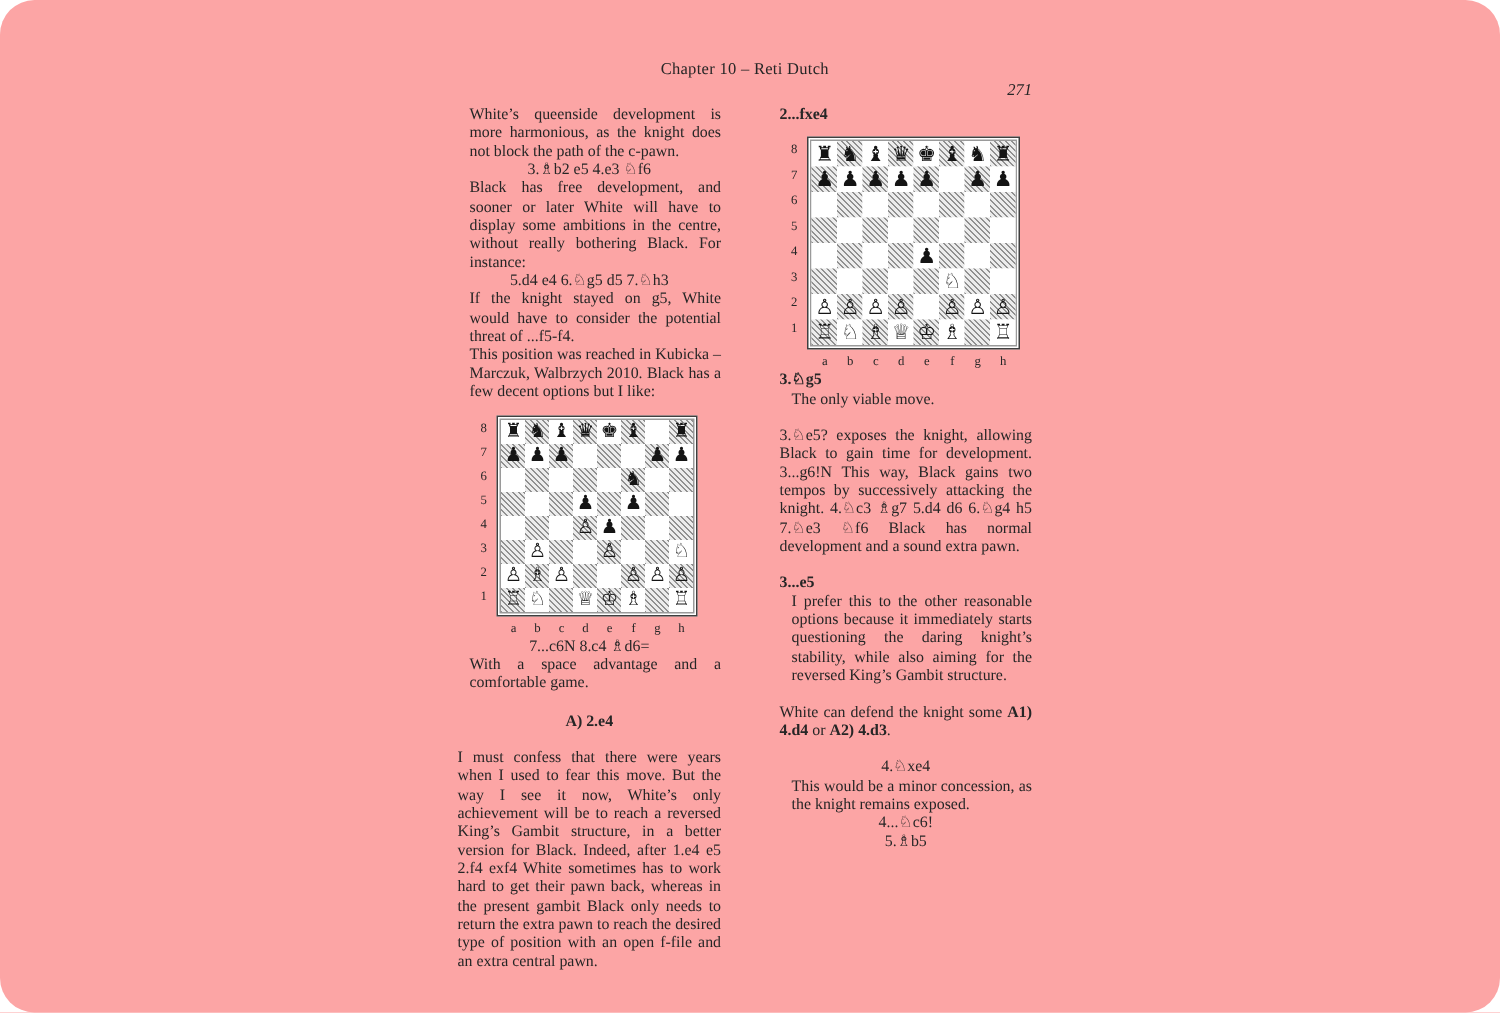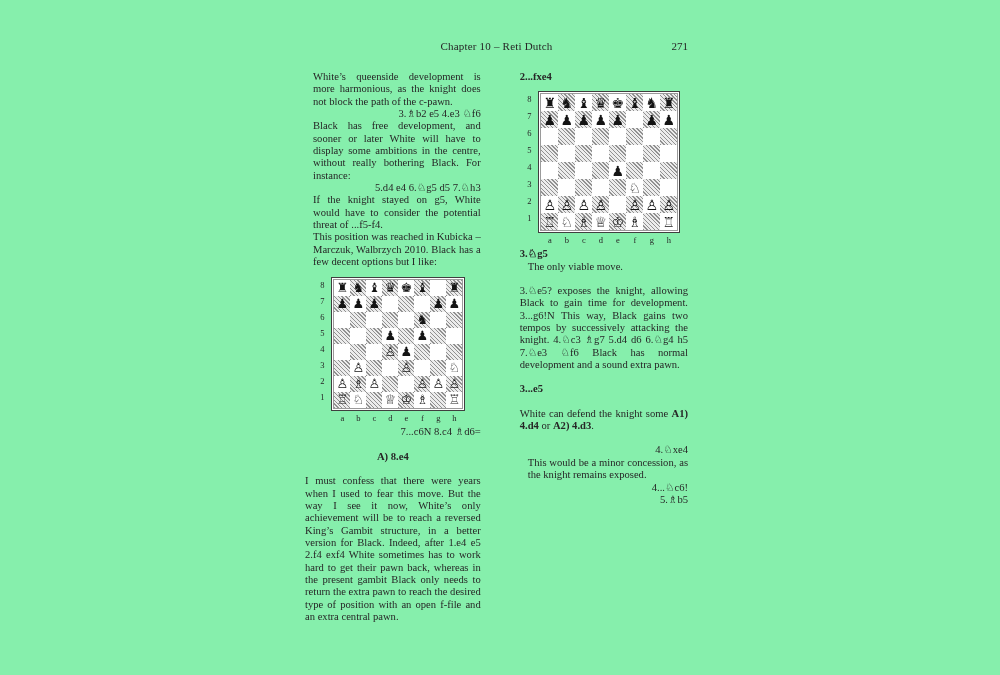--- a/index.html
+++ b/index.html
@@ -4,34 +4,34 @@
 <style>
   * { margin:0; padding:0; box-sizing:border-box; }
   html, body { width:1000px; height:675px; }
   body {
     background:#ffffff;
     font-family:"Liberation Serif","DejaVu Serif",serif;
     color:#262626;
     overflow:hidden;
     position:relative;
   }
-  .page { position:absolute; left:0; top:0; width:1000px; height:675px; background:#86efac; }
+  .page { position:absolute; left:0; top:0; width:1000px; height:675px; background:#fca5a5;border-radius:23px; }
 
   .page-header { position:absolute; top:40px; left:305px; width:383px; font-size:11px; line-height:13px; }
   .chapter-title { text-align:center; letter-spacing:0.2px; }
-  .page-number { position:absolute; right:0; top:0; }
+  .page-number { position:absolute; right:0; top:14px;font-style:italic; }
 
   .content { position:absolute; top:71px; left:305px; width:383px; display:flex; gap:11px; align-items:flex-start; }
   .col { font-size:10.6px; line-height:12.35px; text-align:justify; }
   .col-left { width:190px; }
   .col-right { width:182px;margin-left:28px; }
 
   .para { padding-left:8px; }
   .para-flush { padding-left:0; }
-  .moveline { text-align:right; }
+  .moveline { text-align:center; }
   .heading-left { font-weight:bold; text-align:left; }
   .heading-center { font-weight:bold; text-align:center; margin:13px 0 12px; }
   .spacer { height:12px; }
   .bold { font-weight:bold; }
 
   .diagram { margin:8px auto 3px; width:max-content; }
   .diagram-main { display:flex; }
   .ranks-col { display:flex; flex-direction:column; width:11px; }
   .rank-label { height:var(--sq); line-height:var(--sq); font-size:8.5px; text-align:left; }
   .board { border:1px solid #3f3f3f; padding:1px; background:#ffffff; }
@@ -233,21 +233,22 @@
             <div class="file-label">b</div>
             <div class="file-label">c</div>
             <div class="file-label">d</div>
             <div class="file-label">e</div>
             <div class="file-label">f</div>
             <div class="file-label">g</div>
             <div class="file-label">h</div>
           </div>
         </div>
         <div class="block moveline">7...c6N 8.c4 ♗d6=</div>
-        <div class="block heading-center">A) 8.e4</div>
+        <div class="block para">With a space advantage and a comfortable game.</div>
+        <div class="block heading-center">A) 2.e4</div>
         <div class="block para-flush">I must confess that there were years when I used to fear this move. But the way I see it now, White’s only achievement will be to reach a reversed King’s Gambit structure, in a better version for Black. Indeed, after 1.e4 e5 2.f4 exf4 White sometimes has to work hard to get their pawn back, whereas in the present gambit Black only needs to return the extra pawn to reach the desired type of position with an open f-file and an extra central pawn.</div>
       </div>
     <div class="col col-right">
         <div class="block heading-left">2...fxe4</div>
         <div class="diagram diagram-right">
           <div class="diagram-main">
             <div class="ranks-col">
               <div class="rank-label">8</div>
               <div class="rank-label">7</div>
               <div class="rank-label">6</div>
@@ -414,20 +415,21 @@
             <div class="file-label">g</div>
             <div class="file-label">h</div>
           </div>
         </div>
         <div class="block heading-left">3.♘g5</div>
         <div class="block para">The only viable move.</div>
         <div class="block spacer"></div>
         <div class="block para-flush">3.♘e5? exposes the knight, allowing Black to gain time for development. 3...g6!N This way, Black gains two tempos by successively attacking the knight. 4.♘c3 ♗g7 5.d4 d6 6.♘g4 h5 7.♘e3 ♘f6 Black has normal development and a sound extra pawn.</div>
         <div class="block spacer"></div>
         <div class="block heading-left">3...e5</div>
+        <div class="block para">I prefer this to the other reasonable options because it immediately starts questioning the daring knight’s stability, while also aiming for the reversed King’s Gambit structure.</div>
         <div class="block spacer"></div>
         <div class="block para-flush"><span>White can defend the knight some </span><span class="bold">A1) 4.d4</span><span> or </span><span class="bold">A2) 4.d3</span><span>.</span></div>
         <div class="block spacer"></div>
         <div class="block moveline">4.♘xe4</div>
         <div class="block para">This would be a minor concession, as the knight remains exposed.</div>
         <div class="block moveline">4...♘c6!</div>
         <div class="block moveline">5.♗b5</div>
       </div>
   </div>
 </div>

